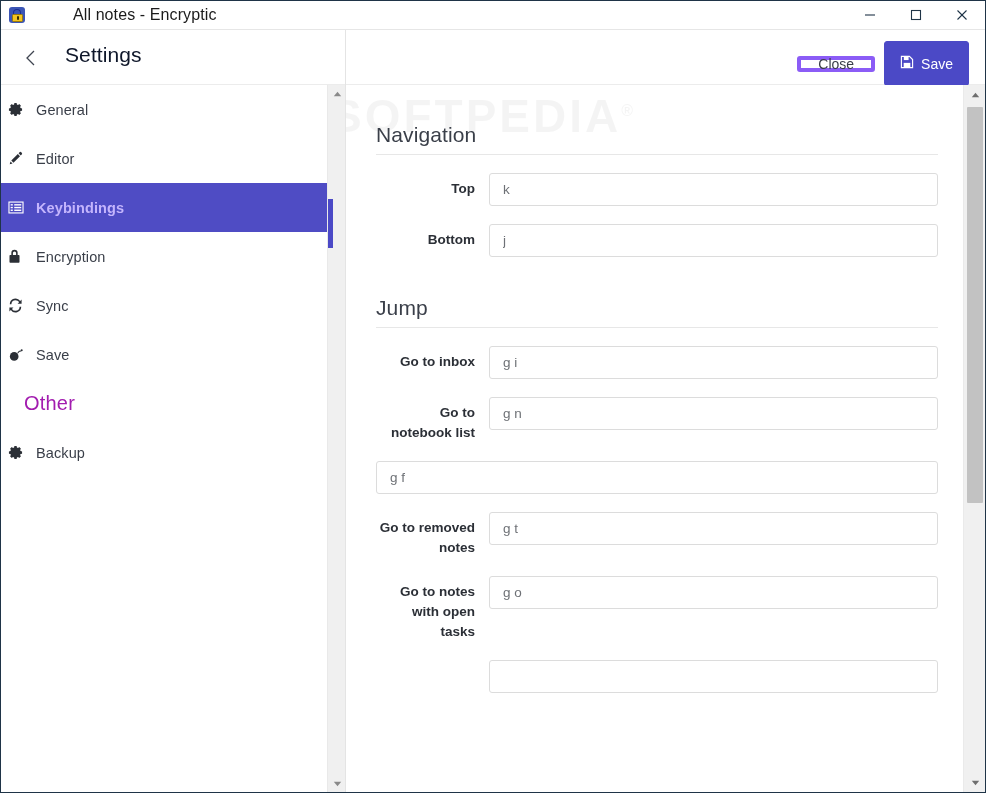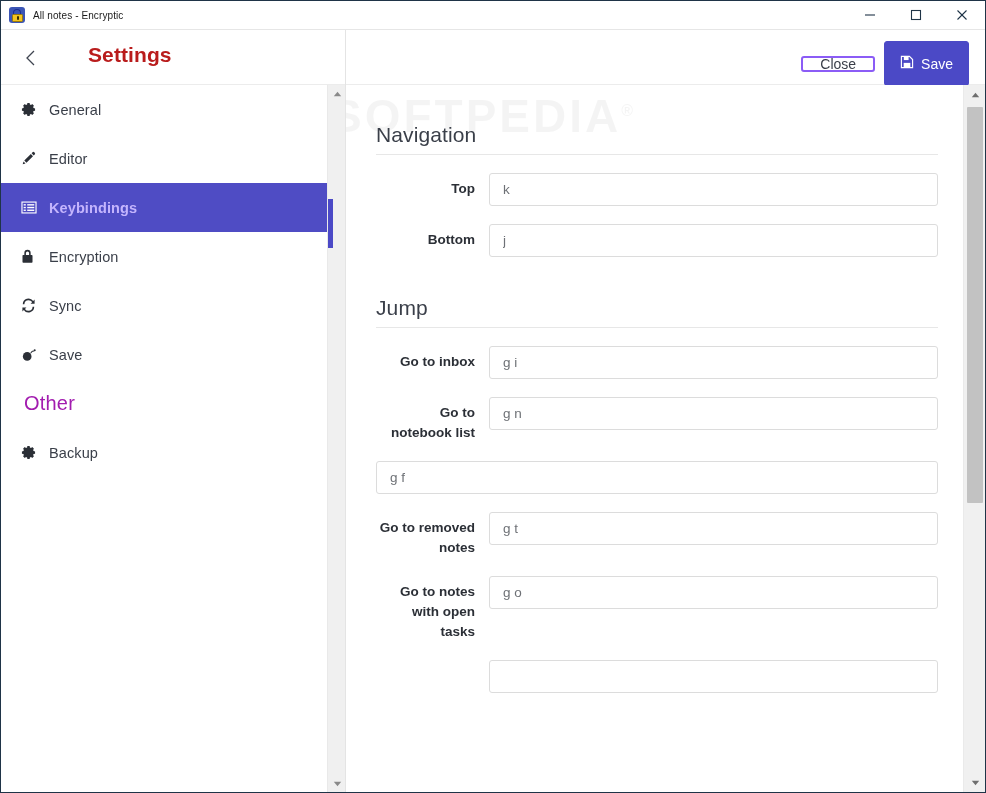--- a/index.html
+++ b/index.html
@@ -51,24 +51,25 @@
     border-radius: 1.5px;
   }
   .title-icon .body::after {
     content: "";
     position: absolute; left: 4.2px; top: 1.6px;
     width: 2px; height: 4px;
     background: #3b3000;
     border-radius: 1px;
   }
   .title-text {
-    font-size: 10px;
+    font-size: 16px;
     color: #1b1b1b;
     letter-spacing: 0.1px;
     white-space: nowrap;
+    margin-left: 40px;
   }
   .win-controls {
     margin-left: auto;
     display: flex; height: 29px;
   }
   .win-btn {
     width: 46px; height: 29px;
     display: flex; align-items: center; justify-content: center;
     color: #1f3447;
   }
@@ -83,39 +84,38 @@
   }
   .back-arrow {
     position: absolute; left: 16px; top: 14px;
     width: 28px; height: 28px;
     display: flex; align-items: center; justify-content: center;
     color: #3f4550;
   }
   .settings-title {
     position: absolute; left: 64px; top: 13px;
     font-size: 21px;
-    color: #b91c1c;
-    font-weight: bold;
+    color: #0f172a;
+    font-weight: normal;
     letter-spacing: 0.1px;
-    margin-left: 23px;
   }
   .header-divider {
     position: absolute; left: 344px; top: 29px;
     width: 1px; height: 55px;
     background: #e4e4e4;
   }
   .header-actions {
     position: absolute; right: 16px; top: 11px;
     display: flex; align-items: center; gap: 9px;
   }
   .btn-close {
     height: 16px;
     padding: 0 17px;
     background: #ffffff;
-    border: 2px solid #8b5cf6;
+    border: 4px solid #8b5cf6;
     border-radius: 3px;
     font-size: 14px;
     color: #3a3f49;
     font-family: "Liberation Sans", sans-serif;
     display: flex; align-items: center;
     cursor: pointer;
   }
   .btn-save {
     height: 45px;
     padding: 0 15px;
@@ -134,21 +134,21 @@
   .sidebar {
     position: absolute; top: 84px; left: 0;
     width: 326px; height: 708px;
     background: #ffffff;
     overflow: hidden;
   }
   .nav-item {
     position: relative;
     height: 49px;
     display: flex; align-items: center;
-    padding-left: 20px;
+    padding-left: 7px;
     cursor: pointer;
     background: transparent;
   }
   .nav-item.active {
     background: #4f4cc4;
   }
   .nav-icon {
     width: 20px;
     display: flex; align-items: center; justify-content: flex-start;
     color: #2b2f36;

